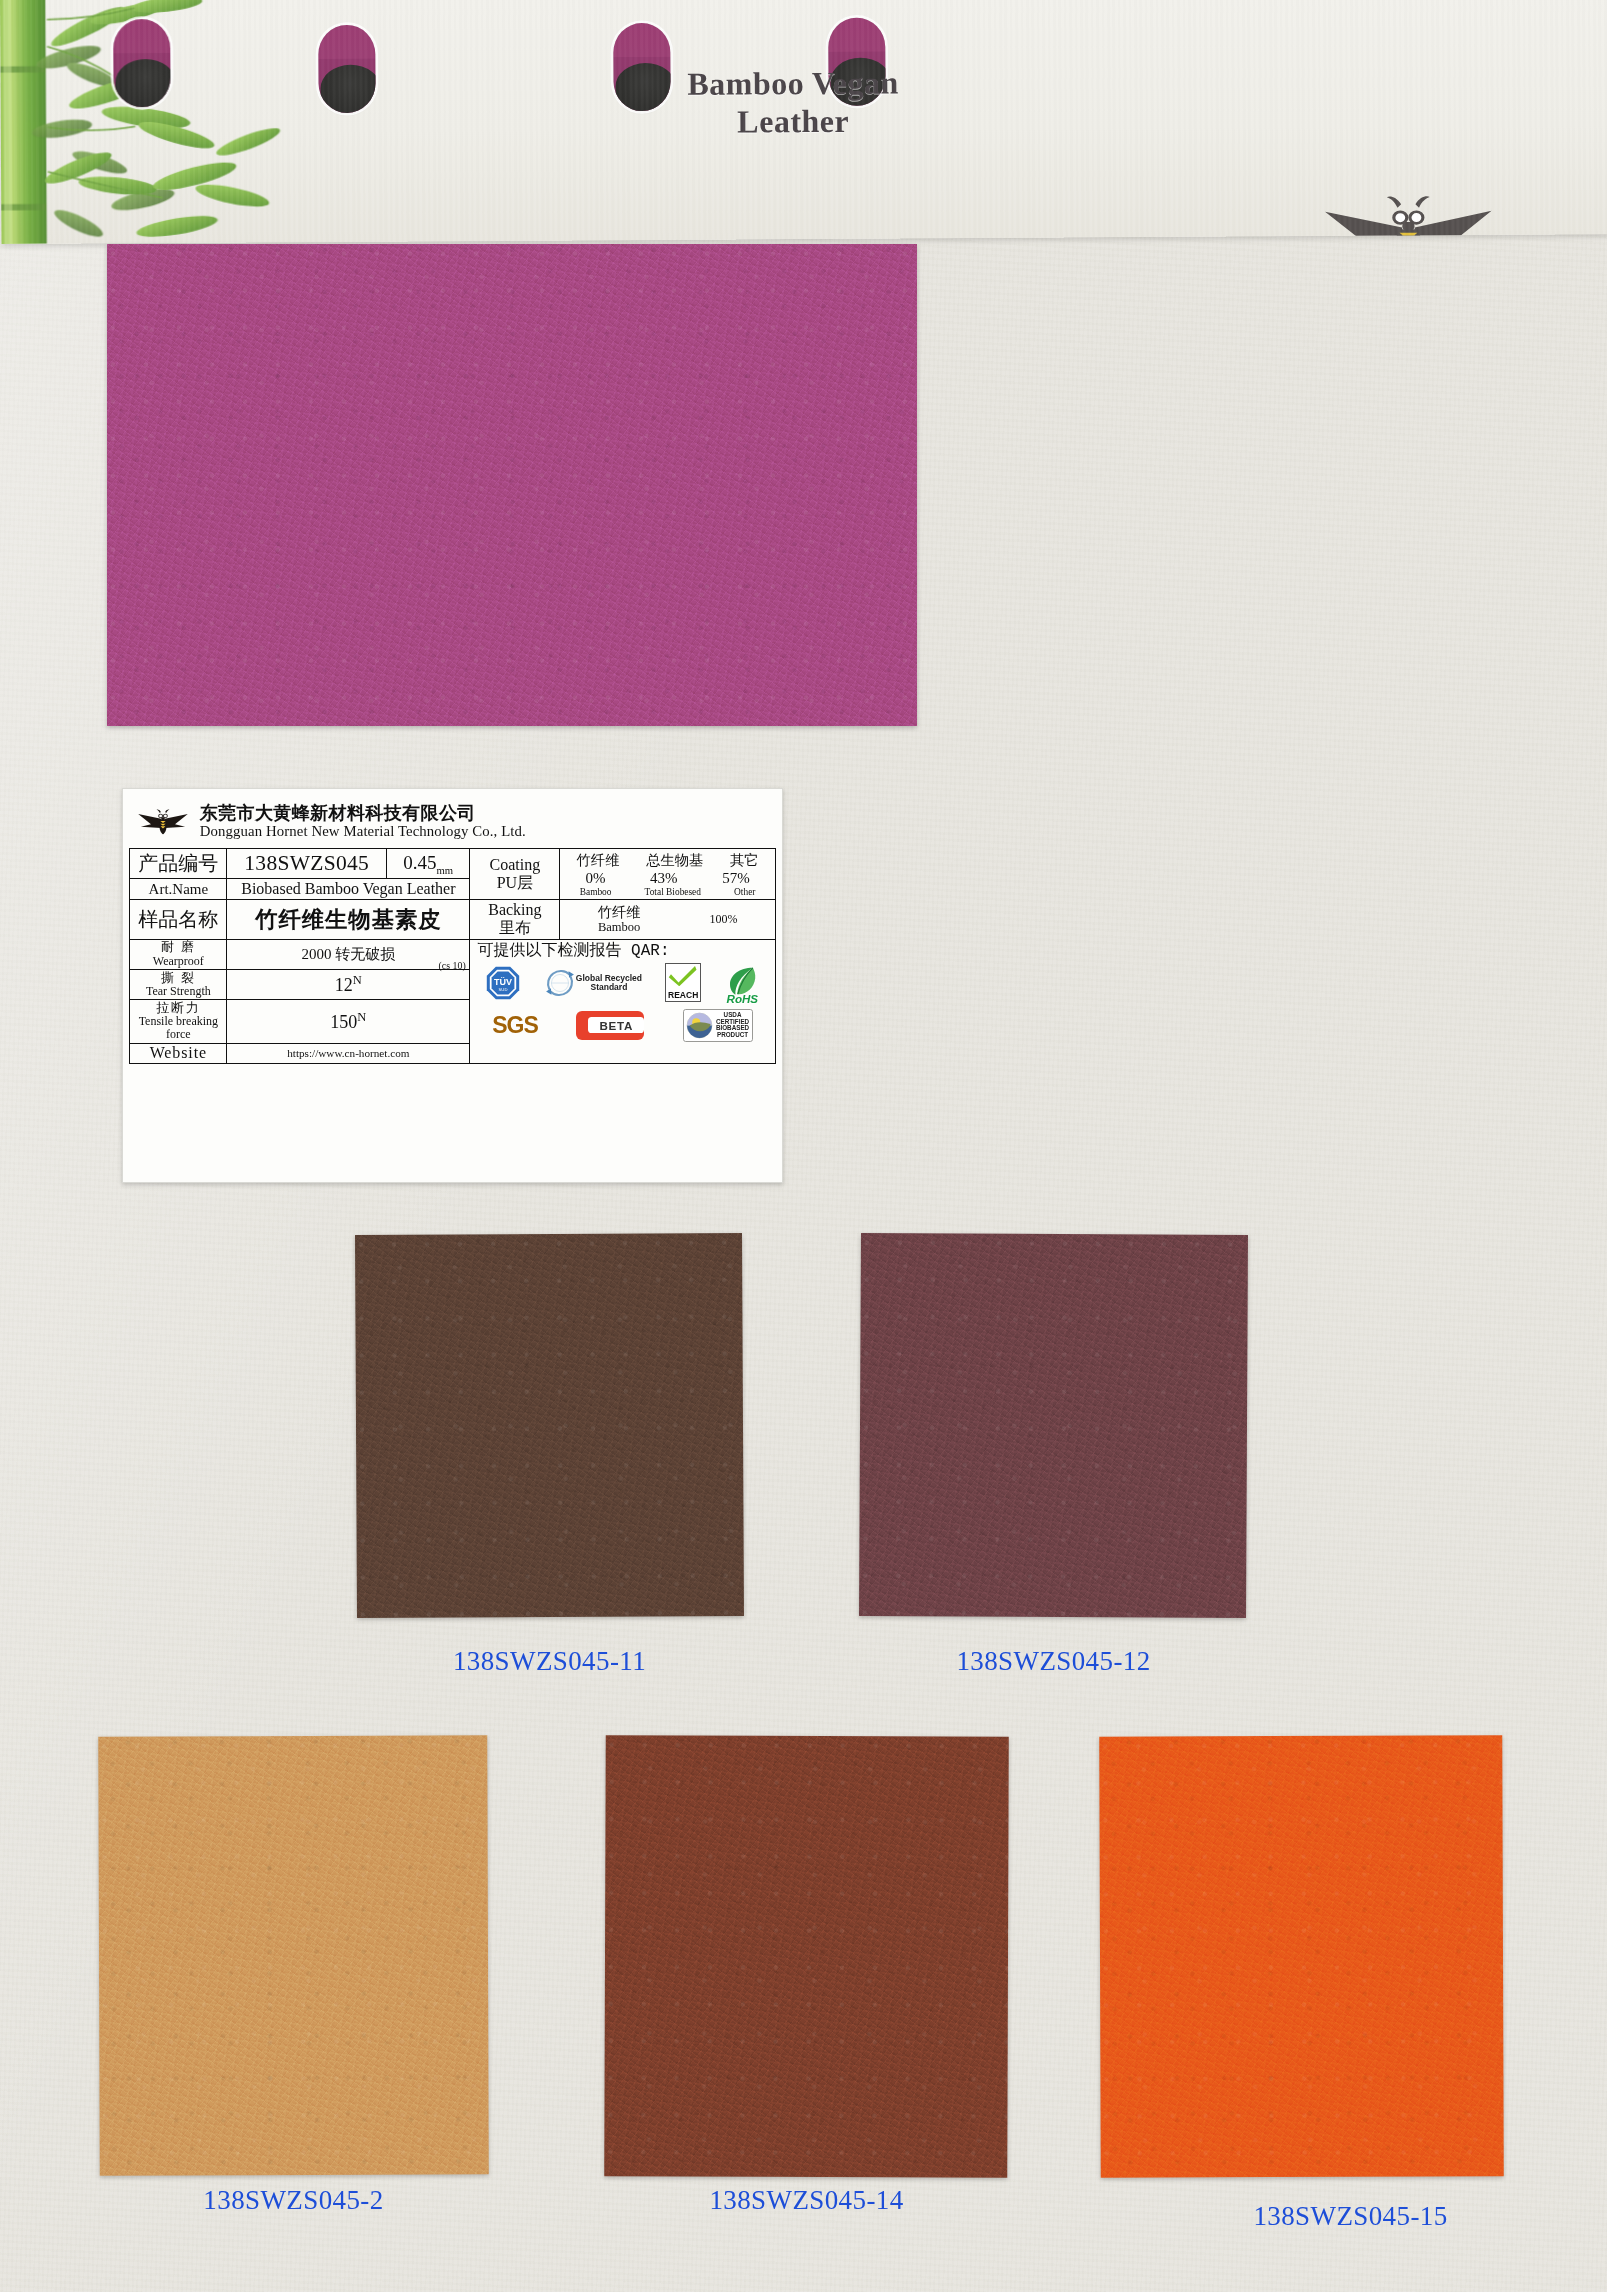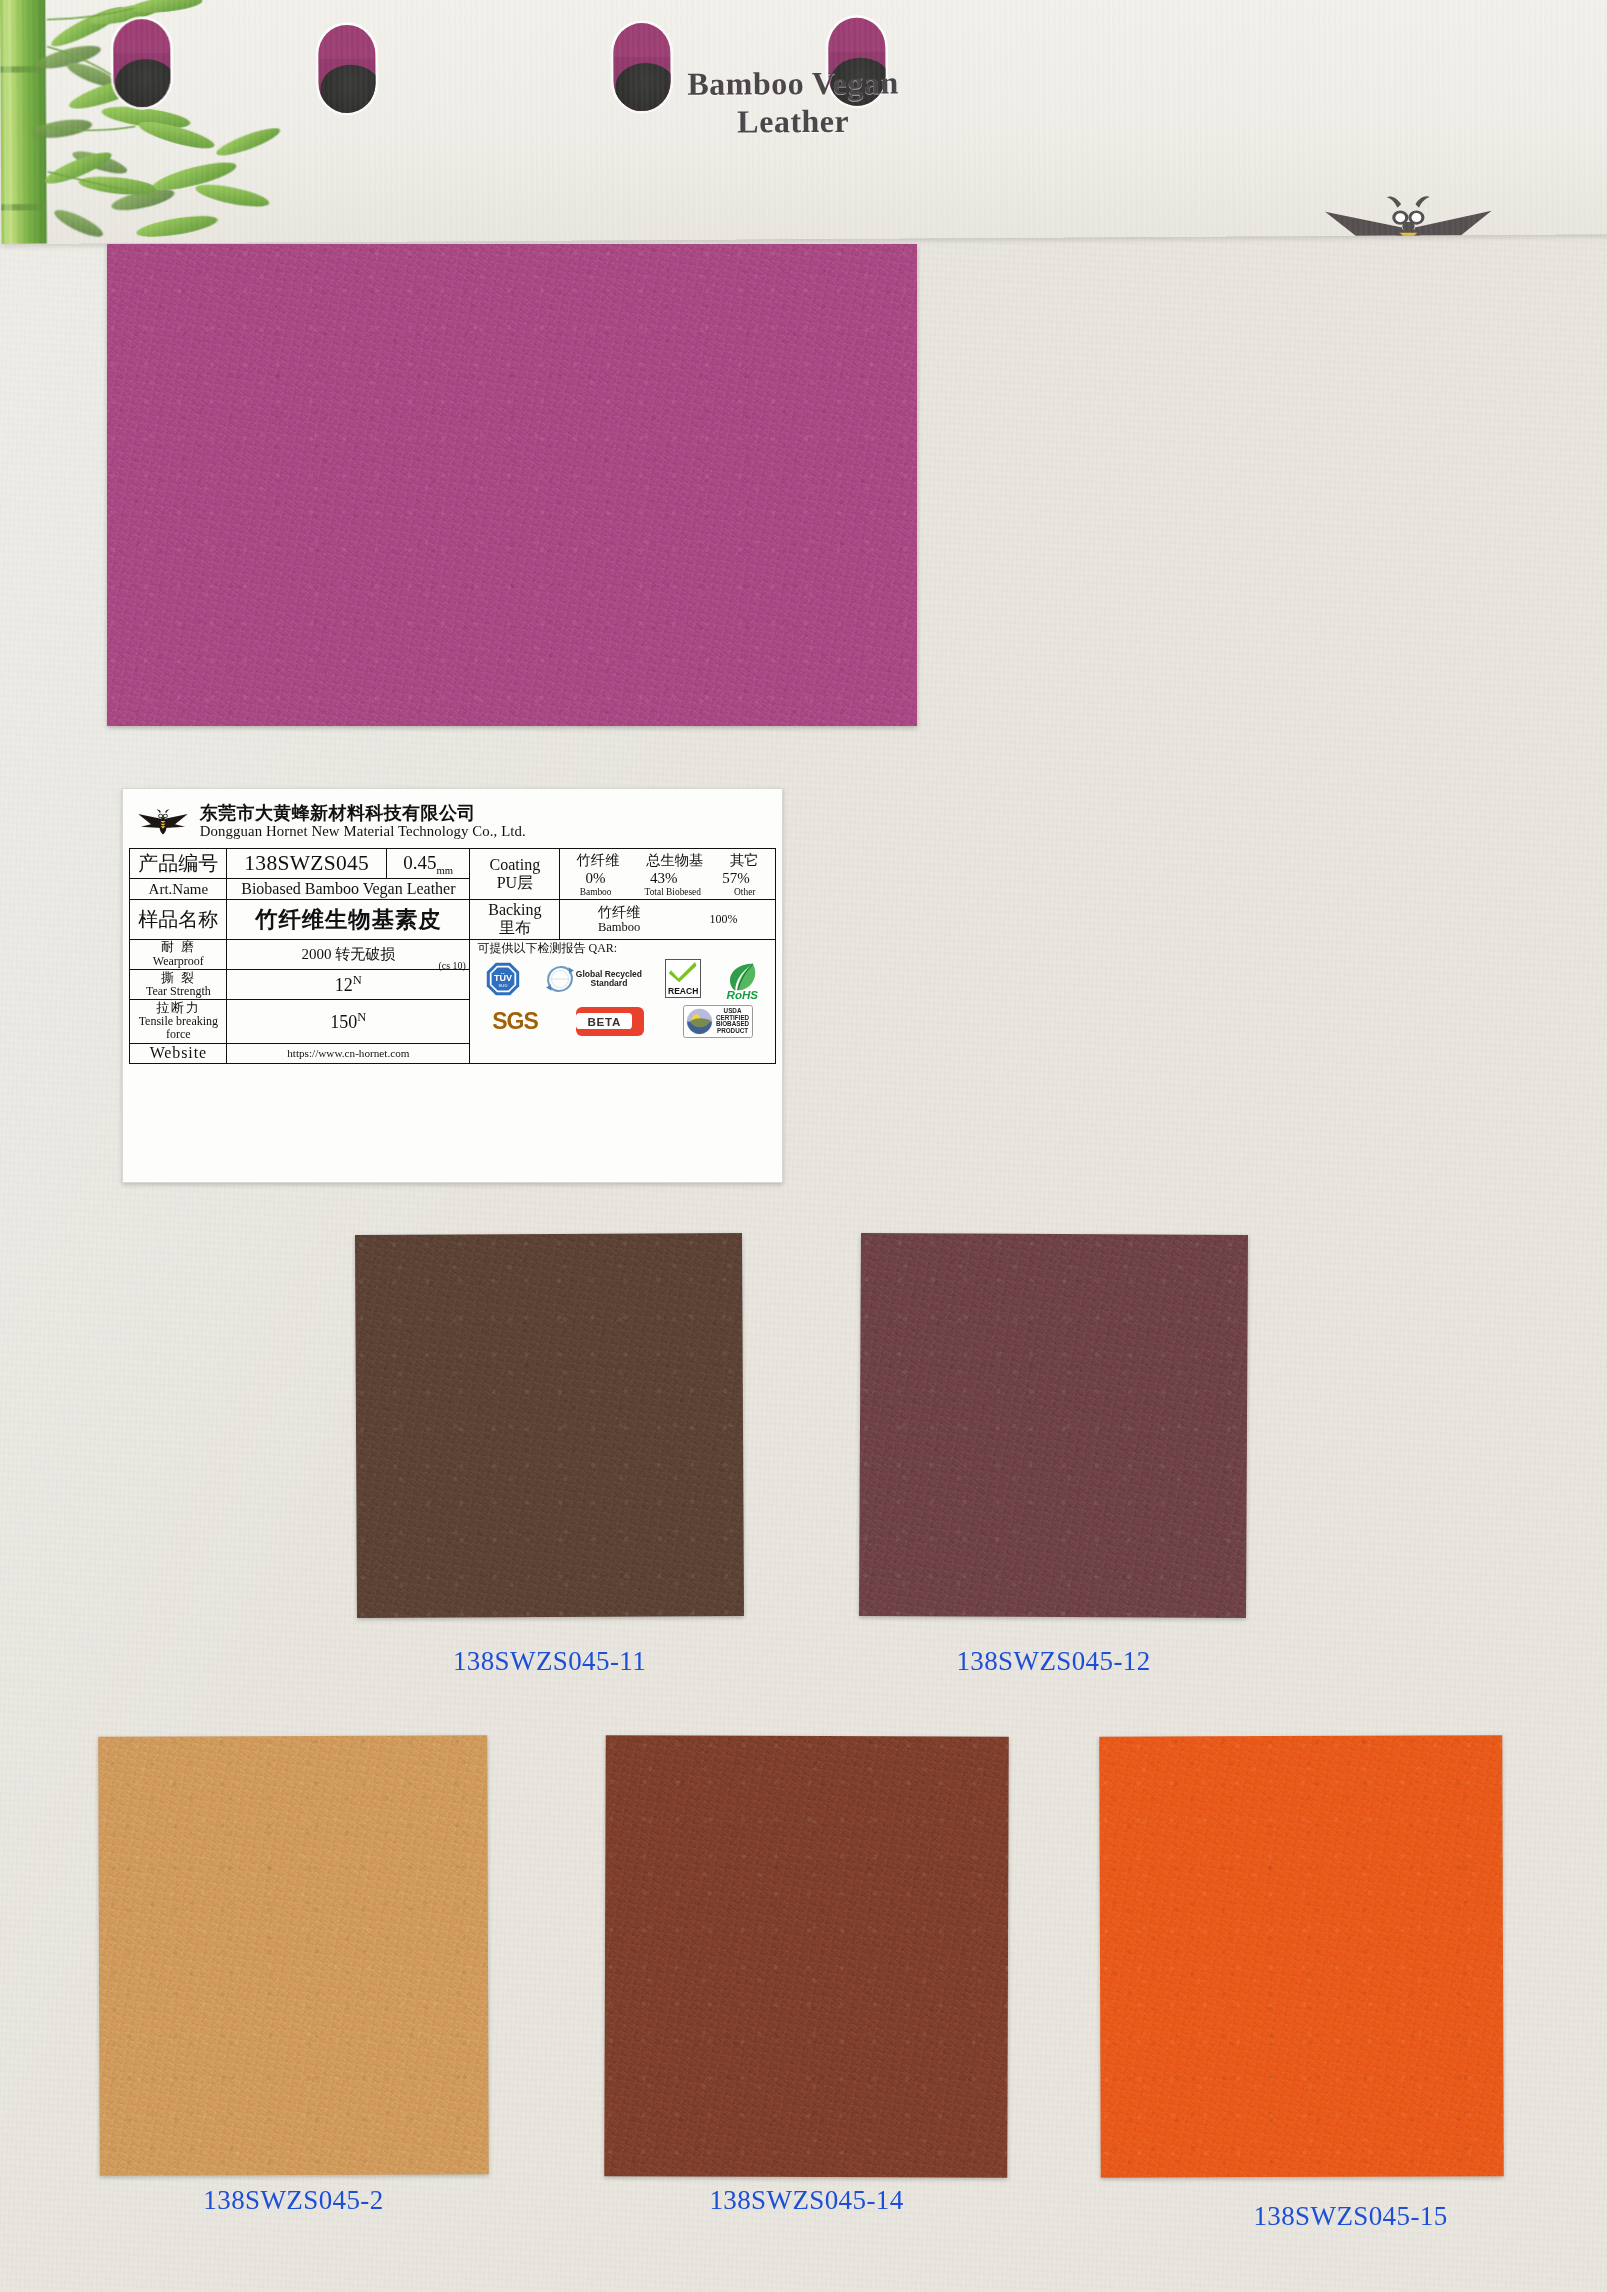--- a/index.html
+++ b/index.html
@@ -116,33 +116,33 @@
   .coat{font-size:16px;line-height:1.15;}
   .pct-row{display:flex;justify-content:space-around;font-size:15px;}
   .pct-row.small{font-size:9.4px;}
   .pct-hdr{display:flex;justify-content:space-around;font-size:14.3px;}
   .wear{font-size:15px;position:relative;}
   .wear .cs{font-size:9.9px;position:absolute;right:3.6px;bottom:-2.7px;}
   .nval{font-size:18px;}
   .nval sup{font-size:12.5px;}
   .site{font-size:16px;letter-spacing:0.9px;}
   .url{font-size:11.2px;}
-  .qar{font-size:12px;text-align:left;padding-left:7.2px;}
+  .qar{font-size:16px;text-align:left;padding-left:7.2px;font-family:Liberation Mono, monospace;}
   .cert-grid{display:flex;flex-direction:column;gap:3.6px;padding:2.7px 5.4px 1.8px 5.4px;}
   .cert-row{display:flex;align-items:center;justify-content:space-around;gap:5.4px;height:39px;}
   .c-tuv{width:36px;height:36px;}
   .c-grs{display:flex;align-items:center;}
   .c-grs .t{font-family:"Liberation Sans",sans-serif;font-weight:700;font-size:8.5px;line-height:1.05;color:#222;}
   .c-reach{border:1.6px solid #555;padding:0.9px 1.8px;text-align:center;background:#fff;}
   .c-reach .t{font-family:"Liberation Sans",sans-serif;font-weight:700;font-size:8.5px;color:#111;}
   .c-rohs{position:relative;text-align:center;}
   .c-rohs .t{font-family:"Liberation Sans",sans-serif;font-style:italic;font-weight:700;font-size:11.6px;color:#179c45;
     text-shadow:0 0.9px 0 rgba(255,255,255,.8);position:absolute;left:0;right:0;bottom:-1.8px;}
   .c-sgs{font-family:"Liberation Sans",sans-serif;font-weight:700;font-size:23px;color:#a16207;letter-spacing:-0.9px;}
-  .c-beta{width:68px;height:29px;border-radius:6px;background:#e8412c;display:flex;align-items:center;justify-content:flex-start;}
+  .c-beta{width:68px;height:29px;border-radius:6px;background:#e8412c;display:flex;align-items:center;justify-content:flex-end;}
   .c-beta .i{width:56px;height:16px;background:#fff;border-radius:3.6px;display:flex;align-items:center;justify-content:center;
     font-family:"Liberation Sans",sans-serif;font-weight:700;font-size:11.6px;letter-spacing:0.7px;color:#333;}
   .c-usda{display:flex;align-items:center;gap:2.7px;border:1.3px solid #9a9a96;border-radius:2.7px;background:#fff;padding:1.8px 2.7px;}
   .c-usda .t{font-family:"Liberation Sans",sans-serif;font-weight:700;font-size:6.3px;line-height:1.08;color:#222;}
 
   
   .sw-cap{
     position:absolute;text-align:center;
     font-family:"Liberation Serif",serif;font-size:27px;color:#1d4ed8;
     letter-spacing:0.4px;

